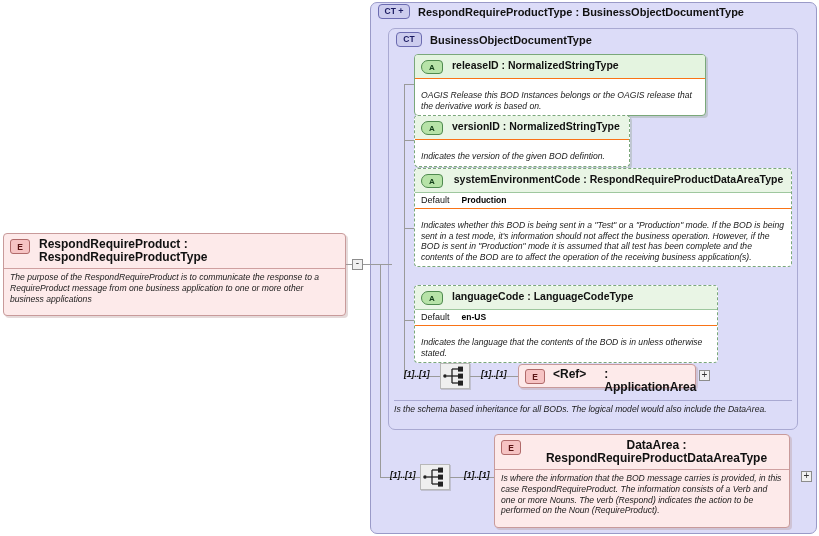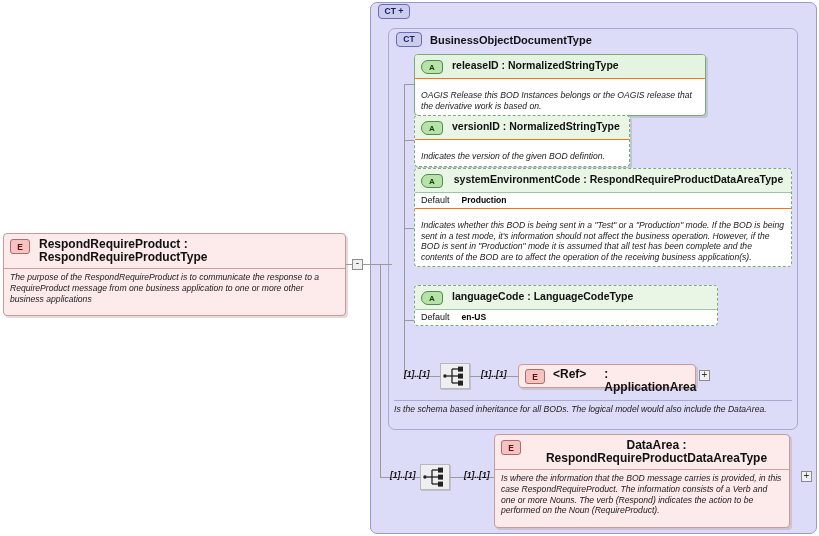--- a/index.html
+++ b/index.html
@@ -174,20 +174,21 @@
 
 <div class="canvas">
 
   <div class="abs ct-outer"></div>
 
   <div class="hdr" style="left:378px; top:4px;">
     <span class="badge badge-ct badge-ct-plus">
       <span>CT</span>
         <span class="plus">+</span>
     </span>
+    <span class="hdr-title">RespondRequireProductType : BusinessObjectDocumentType</span>
   </div>
 
   <div class="abs ct-inner"></div>
 
   <div class="hdr" style="left:396px; top:32px;">
     <span class="badge badge-ct">
       <span>CT</span>
     </span>
     <span class="hdr-title">BusinessObjectDocumentType</span>
   </div>
@@ -229,20 +230,21 @@
 
   <div class="attr dashed" style="left:414px; top:285px; width:304px;">
     <div class="attr-head">
       <span class="badge-a">A</span>
       <span class="attr-name">languageCode : LanguageCodeType</span>
     </div>
     <div class="attr-default">
       <span class="lbl">Default</span>
       <span class="val">en-US</span>
     </div>
+    <div class="attr-doc">Indicates the language that the contents of the BOD is in unless otherwise stated.</div>
   </div>
 
   <span class="card" style="left:404px; top:369px;">[1]..[1]</span>
 
   <div class="seq" style="left:440px; top:363px;">
     <svg width="28" height="24" viewBox="0 0 28 24">
       <circle cx="4" cy="12" r="1.8" fill="#222"></circle>
       <line x1="5.6" y1="12" x2="11" y2="12" stroke="#222" stroke-width="1.3"></line>
       <line x1="11" y1="5" x2="11" y2="19" stroke="#222" stroke-width="1.3"></line>
       <line x1="11" y1="5" x2="17" y2="5" stroke="#222" stroke-width="1.3"></line>

